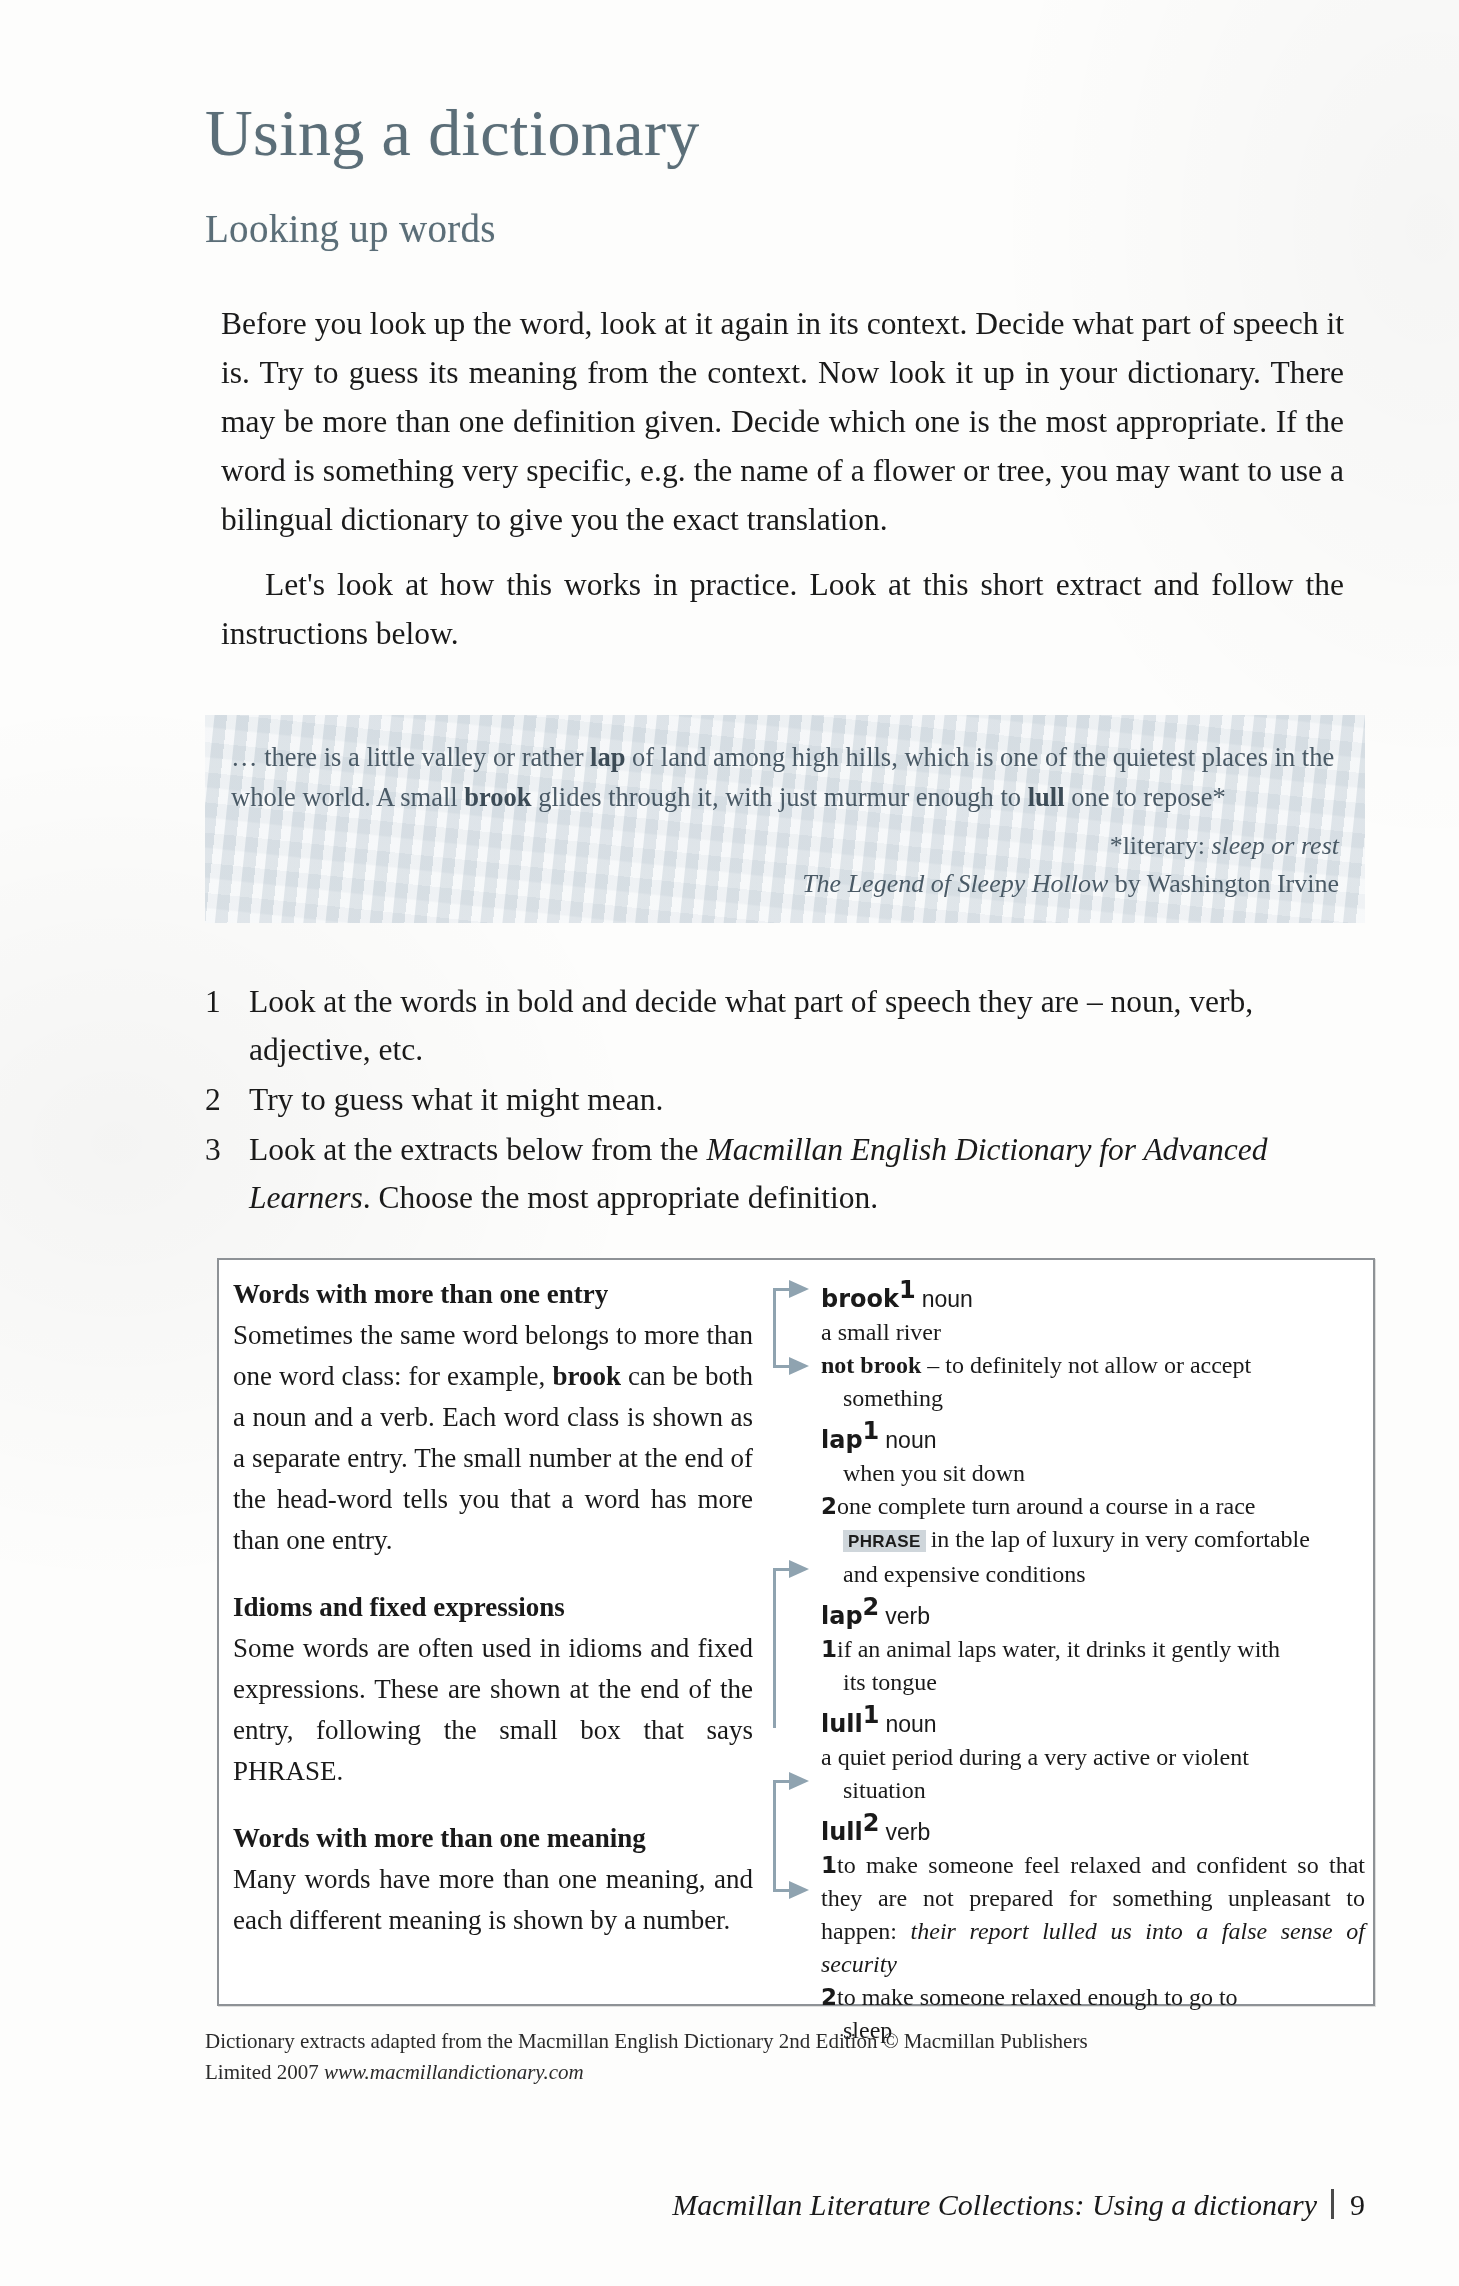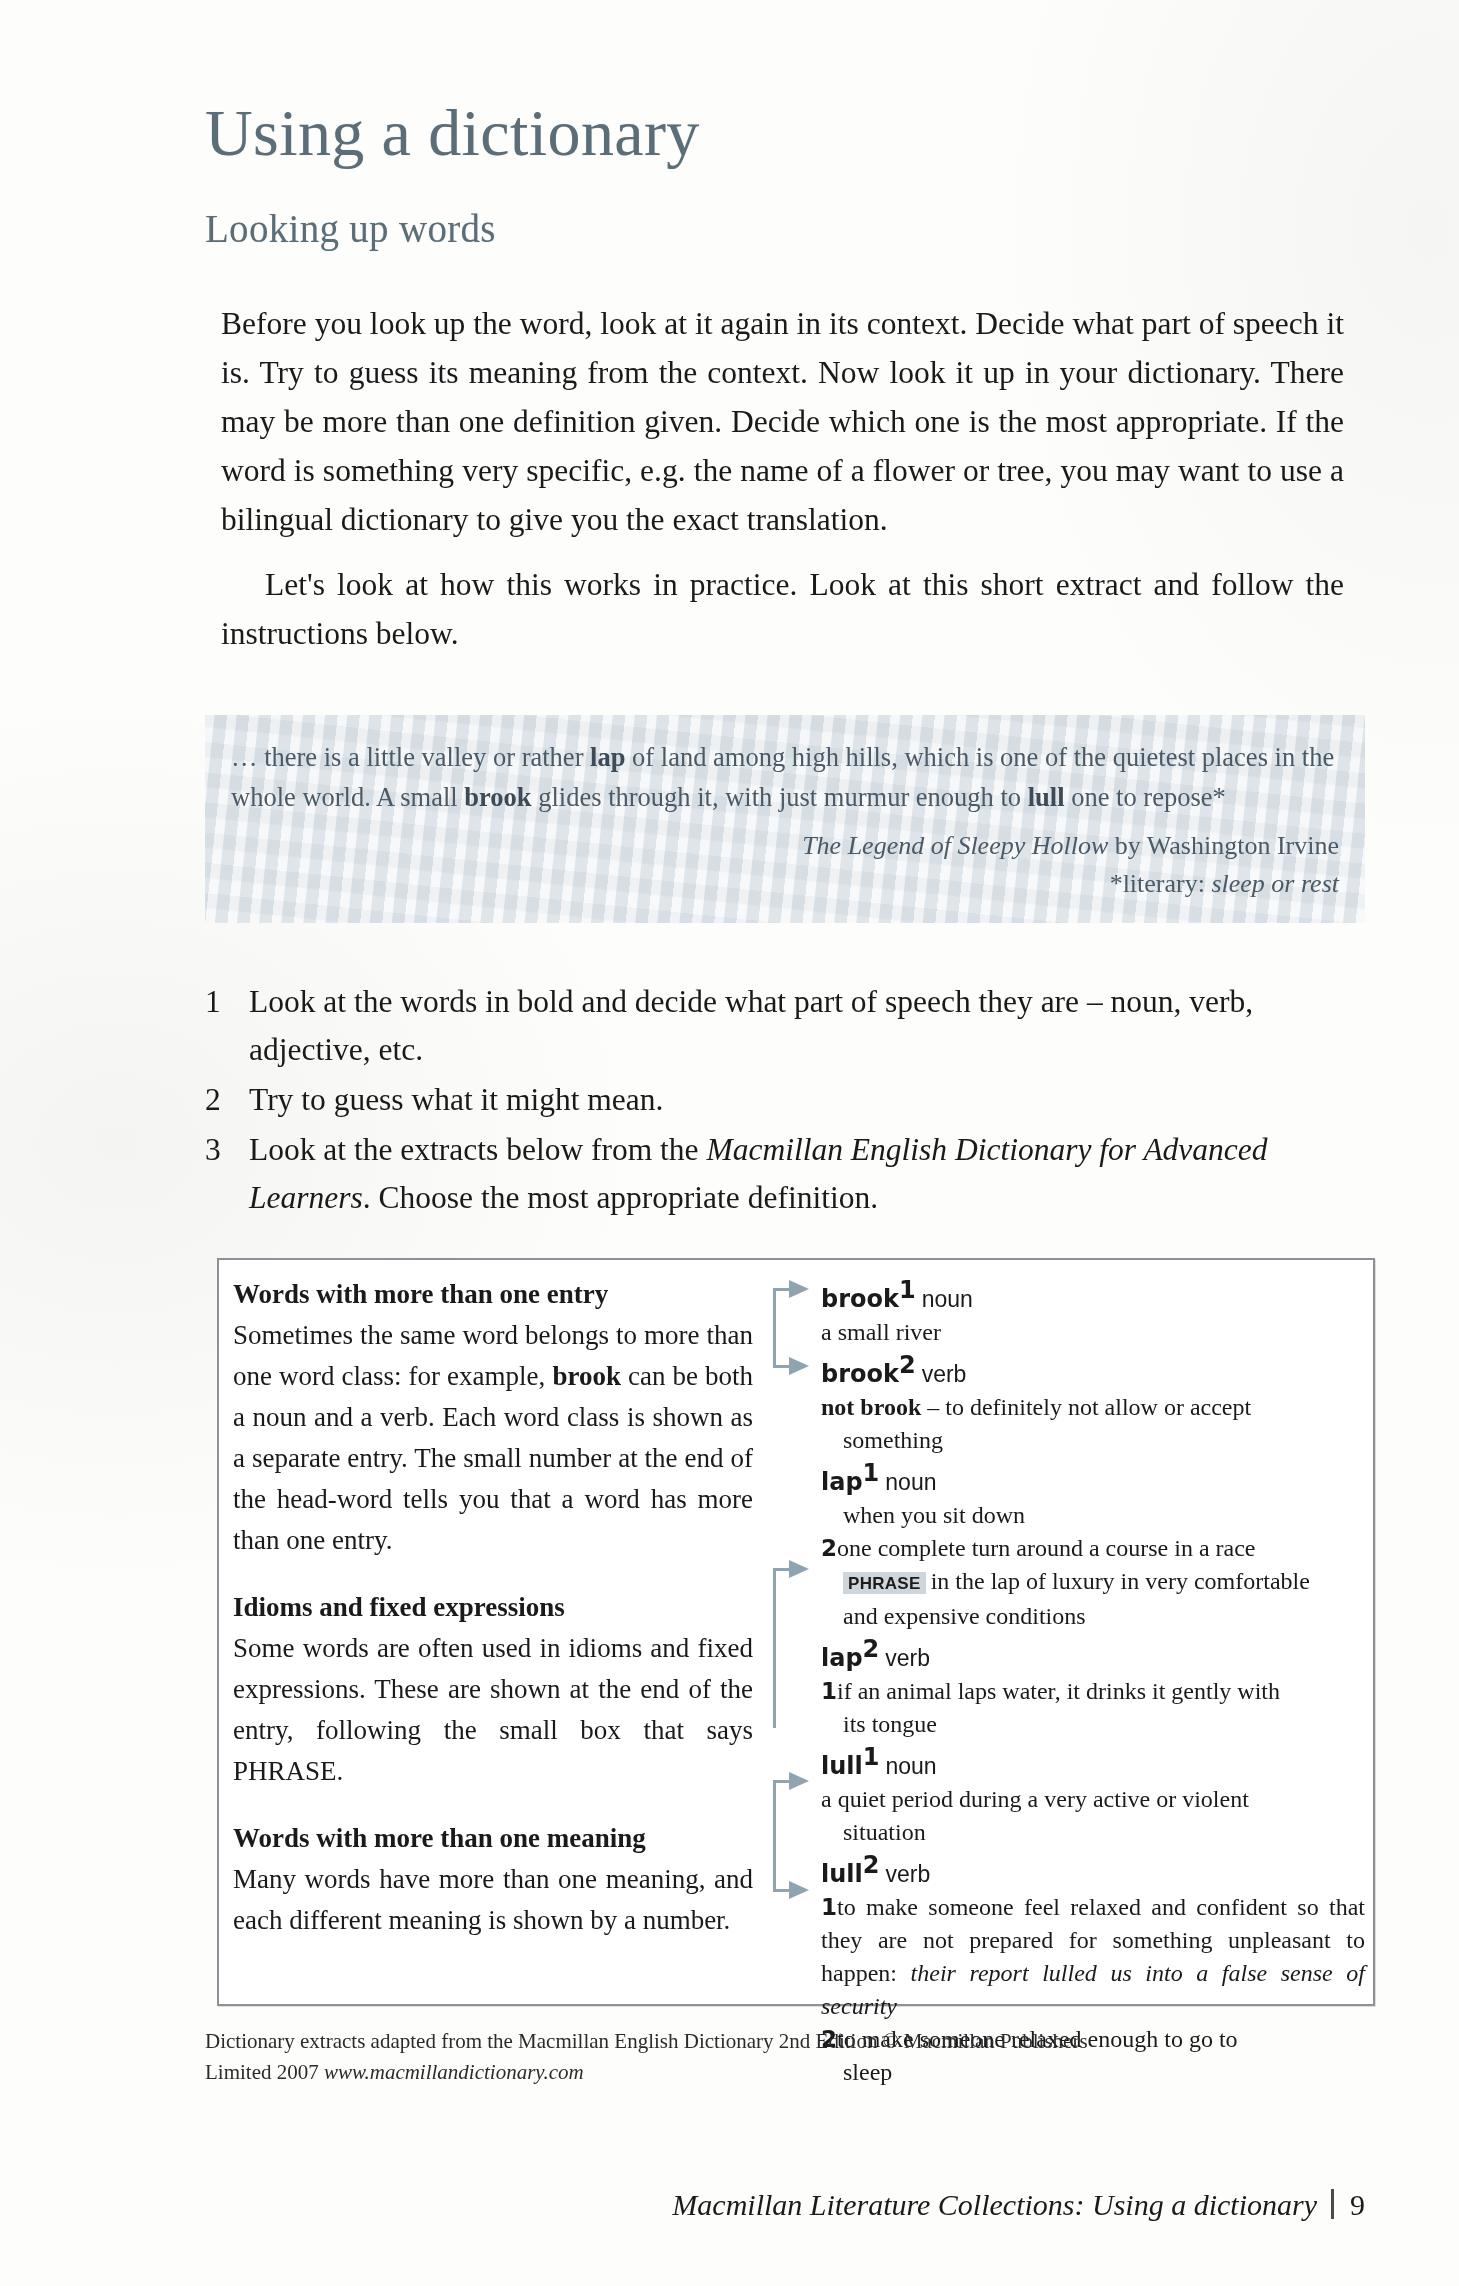--- a/index.html
+++ b/index.html
@@ -146,22 +146,22 @@
   <h2 class="subtitle">Looking up words</h2>
 
   <div class="intro">
     <p>Before you look up the word, look at it again in its context. Decide what part of speech it is. Try to guess its meaning from the context. Now look it up in your dictionary. There may be more than one definition given. Decide which one is the most appropriate. If the word is something very specific, e.g. the name of a flower or tree, you may want to use a bilingual dictionary to give you the exact translation.</p>
     <p class="ind">Let's look at how this works in practice. Look at this short extract and follow the instructions below.</p>
   </div>
 
   <div class="extract">
     <p class="q"><span>… there is a little valley or rather </span><b>lap</b><span> of land among high hills, which is one of the quietest places in the whole world. A small </span><b>brook</b><span> glides through it, with just murmur enough to </span><b>lull</b><span> one to repose*</span></p>
     <div class="attr">
+      <div><span>*literary: </span><i>sleep or rest</i></div>
       <div><i>The Legend of Sleepy Hollow</i><span> by Washington Irvine</span></div>
-      <div><span>*literary: </span><i>sleep or rest</i></div>
     </div>
   </div>
 
   <div class="steps">
     <div class="step">
       <div class="num">1</div>
       <div class="txt"><span>Look at the words in bold and decide what part of speech they are – noun, verb, adjective, etc.</span></div>
     </div>
     <div class="step">
       <div class="num">2</div>
@@ -214,21 +214,20 @@
           <div class="head" style="left:26px; top:-2px;"></div>
           <div class="head" style="left:26px; top:107px;"></div>
         </div>
       </div>
 
       <div class="col-right">
 
         <div><span class="entry-head">brook</span><sup class="entry-head">1</sup> <span class="entry-pos">noun</span></div>
         <div class="d-line">a small river</div>
 
-        <div><span class="entry-head">brook</span><sup class="entry-head">2</sup> <span class="entry-pos">verb</span></div>
         <div class="d-line just"><b class="idiom">not brook</b><span> – to definitely not allow or accept</span></div>
         <div class="d-line indent">something</div>
 
         <div><span class="entry-head">lap</span><sup class="entry-head">1</sup> <span class="entry-pos">noun</span></div>
         <div class="d-line indent">when you sit down</div>
         <div class="d-line"><span class="defnum">2</span><span>one complete turn around a course in a race</span></div>
         <div class="d-line indent"><span class="phrase-tag">PHRASE</span><span>in the lap of luxury in very comfortable</span></div>
         <div class="d-line indent">and expensive conditions</div>
 
         <div><span class="entry-head">lap</span><sup class="entry-head">2</sup> <span class="entry-pos">verb</span></div>

